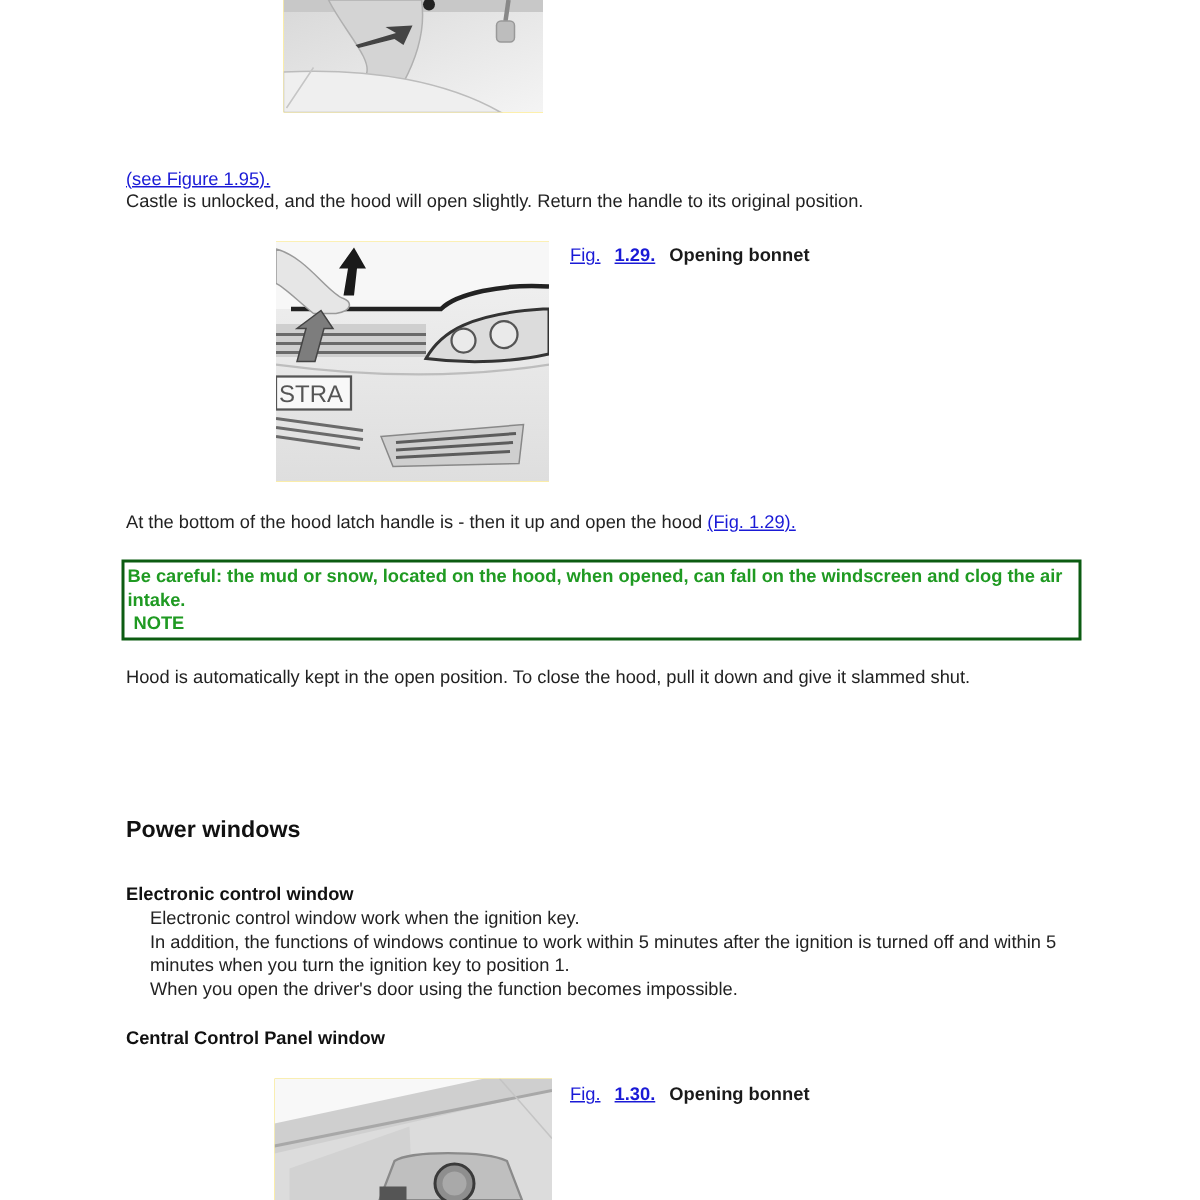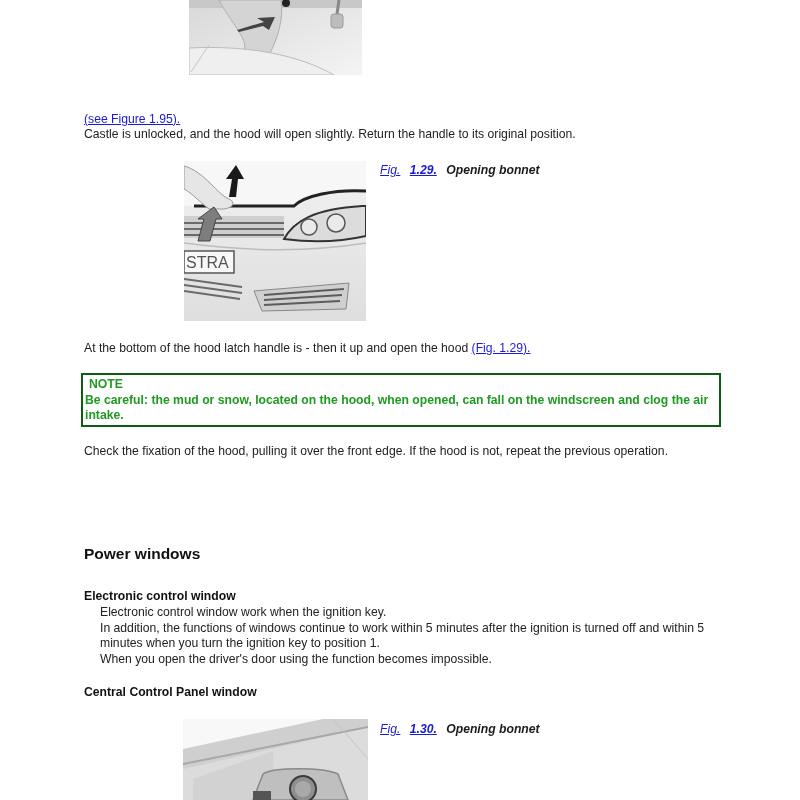--- a/index.html
+++ b/index.html
@@ -24,21 +24,20 @@
     }
     .link {
       color: #1a1ad6;
       text-decoration: underline;
       cursor: pointer;
     }
     .fig-caption {
       font-size: 12.2px;
       line-height: 15px;
       white-space: nowrap;
-      font-style: italic;
     }
     .fig-caption .link { margin-right: 6px; }
     .fig-caption .fig-num { font-weight: bold; }
     .fig-caption .fig-title { font-weight: bold; color: #1a1a1a; }
 
     .image-box {
       overflow: hidden;
       background: #fde047;
     }
     .image-box svg { display: block; }
@@ -132,26 +131,26 @@
   <span class="link">Fig.</span>
   <span class="link fig-num">1.29.</span>
   <span class="fig-title">Opening bonnet</span>
 </div>
 
 <div class="abs para" style="left:84px; top:341px; width:640px;">
   <span> At the bottom of the hood latch handle is - then it up and open the hood </span><span class="link">(Fig. 1.29).</span>
 </div>
 
 <div class="abs note-box" style="left:81px; top:373px; width:640px; height:54px;">
+  <div> Be careful: the mud or snow, located on the hood, when opened, can fall on the windscreen and clog the air intake.</div>
   <div style="padding-left:4px;">NOTE</div>
-  <div> Be careful: the mud or snow, located on the hood, when opened, can fall on the windscreen and clog the air intake.</div>
 </div>
 
 <div class="abs para" style="left:84px; top:444px; width:640px;">
-  <div> Check the fixation of the hood, pulling it over the front edge.  If the hood is not, repeat the previous operation.</div>
+  <div> Hood is automatically kept in the open position.  To close the hood, pull it down and give it slammed shut.</div>
 </div>
 
 <div class="abs h2" style="left:84px; top:545px;">Power windows</div>
 
 <div class="abs h3" style="left:84px; top:589px;">Electronic control window</div>
 <div class="abs para" style="left:100px; top:605px; width:640px;">
   <div> Electronic control window work when the ignition key.</div>
   <div> In addition, the functions of windows continue to work within 5 minutes after the ignition is turned off and within 5 minutes when you turn the ignition key to position 1.</div>
   <div> When you open the driver's door using the function becomes impossible.</div>
 </div>

